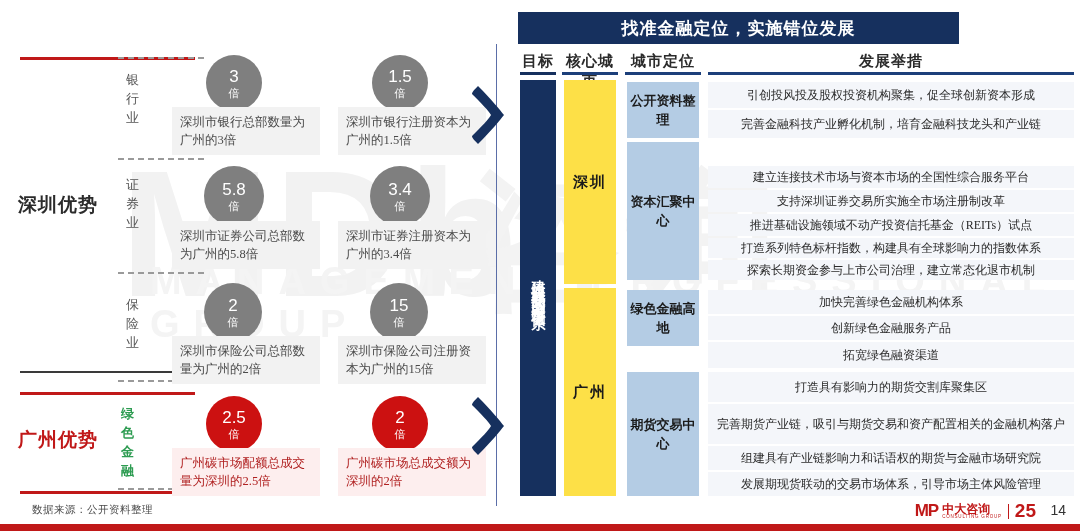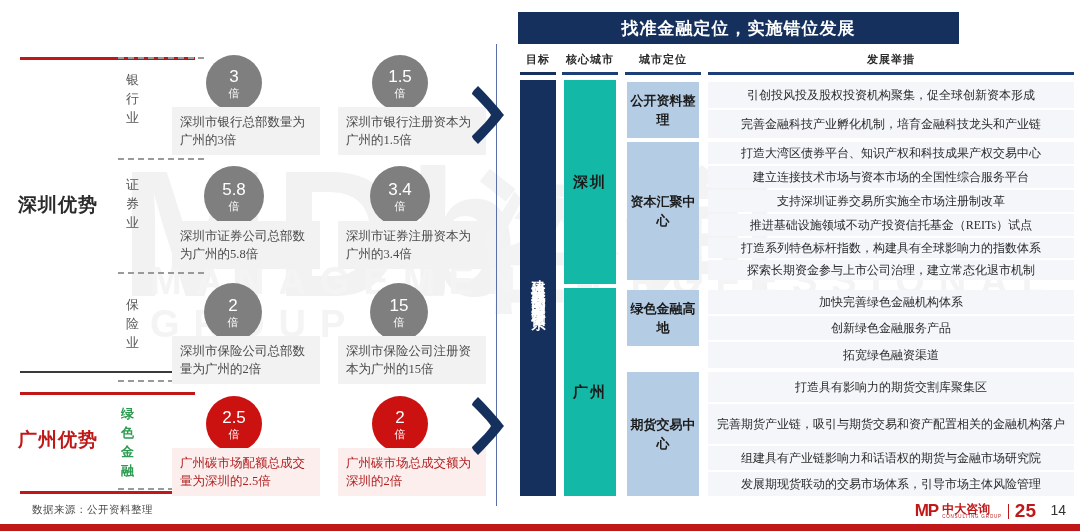--- a/index.html
+++ b/index.html
@@ -84,36 +84,36 @@
 
   
   .right-panel{position:absolute;left:512px;top:0;width:568px;height:531px;z-index:2;}
   .right-title{
     position:absolute;left:6px;top:12px;width:441px;height:32px;
     background:#16305e;color:#ffffff;
     font-size:17px;font-weight:bold;letter-spacing:1px;
     display:flex;align-items:center;justify-content:center;
   }
   .col-head{
-    position:absolute;font-size:11px;font-weight:bold;color:#2b2b2b;
+    position:absolute;font-size:15px;font-weight:bold;color:#2b2b2b;
     text-align:center;letter-spacing:1px;
   }
   .col-underline{position:absolute;height:2.5px;background:#1c3f7a;}
   .col-underline.dark{background:#16305e;}
 
   .goal-col{
     position:absolute;left:8px;top:80px;width:36px;height:416px;
     background:#16305e;color:#ffffff;
     font-size:14px;font-weight:bold;letter-spacing:3px;
     display:flex;align-items:center;justify-content:center;
     writing-mode:vertical-rl;text-orientation:upright;
   }
   .city-cell{
     position:absolute;left:52px;width:52px;
-    background:#14b8a6;color:#1a1a1a;
+    background:#fde047;color:#1a1a1a;
     font-size:15px;font-weight:bold;letter-spacing:2px;
     display:flex;align-items:center;justify-content:center;
   }
   .pos-cell{
     position:absolute;left:115px;width:72px;
     background:#b4cce4;color:#1a1a1a;
     font-size:13px;font-weight:bold;line-height:19px;
     display:flex;align-items:center;justify-content:center;text-align:center;
   }
   .measure{
@@ -249,21 +249,20 @@
     <div class="city-cell" style="top:288px;height:208px;">广州</div>
 
     <div class="pos-cell" style="top:82px;height:56px;">公开资料整理</div>
     <div class="pos-cell" style="top:142px;height:138px;">资本汇聚中心</div>
     <div class="pos-cell" style="top:290px;height:56px;">绿色金融高地</div>
     <div class="pos-cell" style="top:372px;height:124px;">期货交易中心</div>
 
     <div class="measure" style="top:82px;height:26px;">引创投风投及股权投资机构聚集，促全球创新资本形成</div>
     <div class="measure" style="top:110px;height:28px;">完善金融科技产业孵化机制，培育金融科技龙头和产业链</div>
 
-    <div class="measure" style="top:142px;height:22px;">打造大湾区债券平台、知识产权和科技成果产权交易中心</div>
     <div class="measure" style="top:166px;height:22px;">建立连接技术市场与资本市场的全国性综合服务平台</div>
     <div class="measure" style="top:190px;height:22px;">支持深圳证券交易所实施全市场注册制改革</div>
     <div class="measure" style="top:238px;height:20px;">打造系列特色标杆指数，构建具有全球影响力的指数体系</div>
     <div class="measure" style="top:214px;height:22px;">推进基础设施领域不动产投资信托基金（REITs）试点</div>
     <div class="measure" style="top:260px;height:20px;">探索长期资金参与上市公司治理，建立常态化退市机制</div>
 
     <div class="measure" style="top:290px;height:24px;">加快完善绿色金融机构体系</div>
     <div class="measure" style="top:316px;height:24px;">创新绿色金融服务产品</div>
     <div class="measure" style="top:342px;height:26px;">拓宽绿色融资渠道</div>
 

